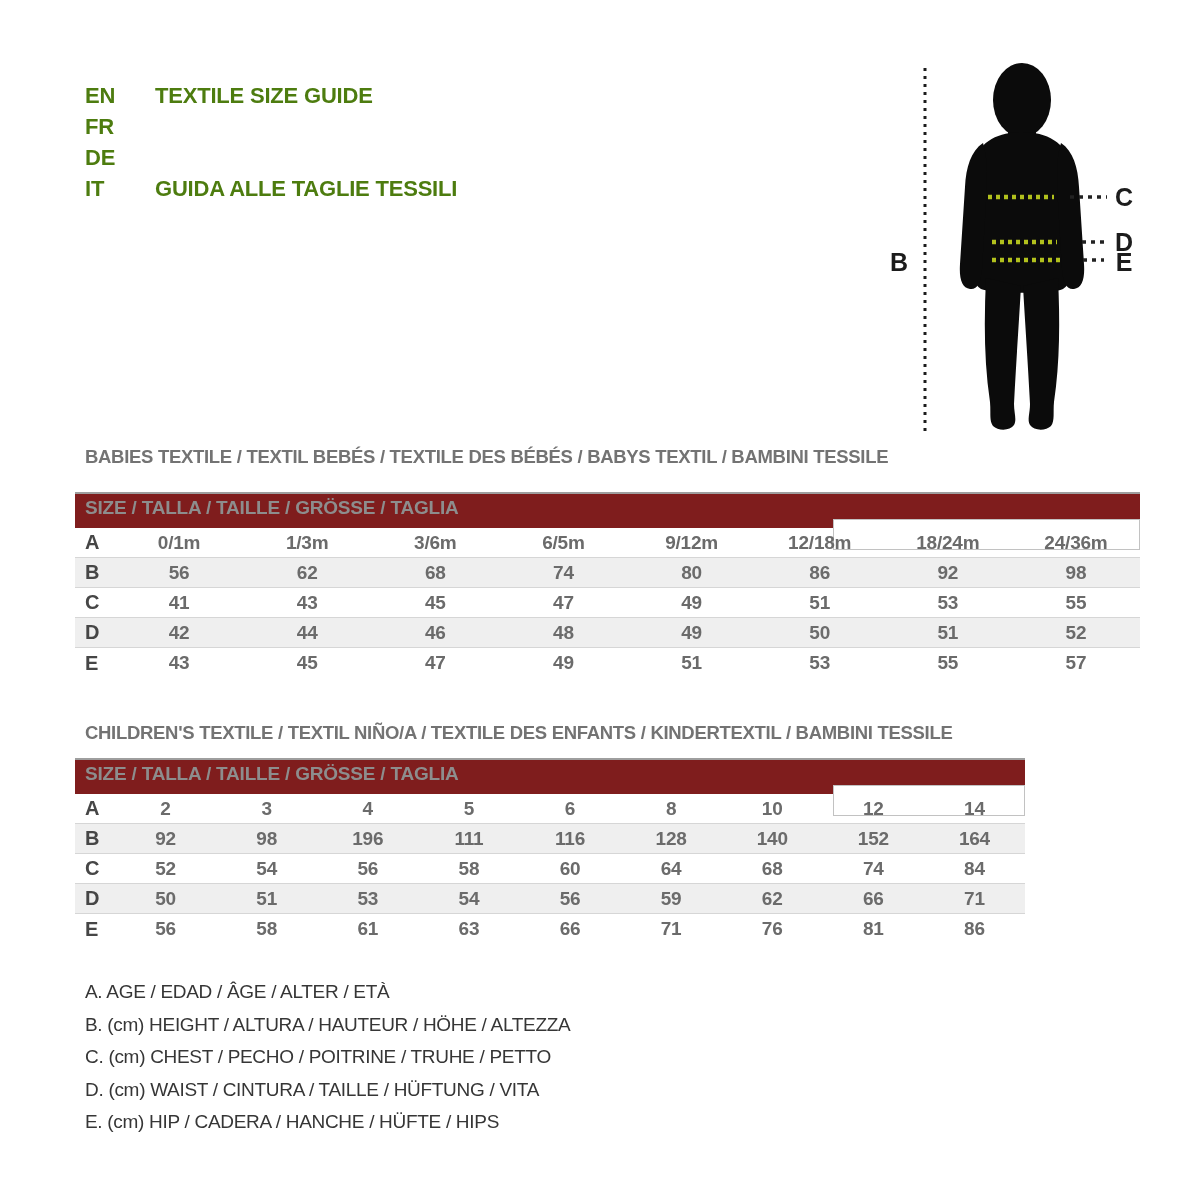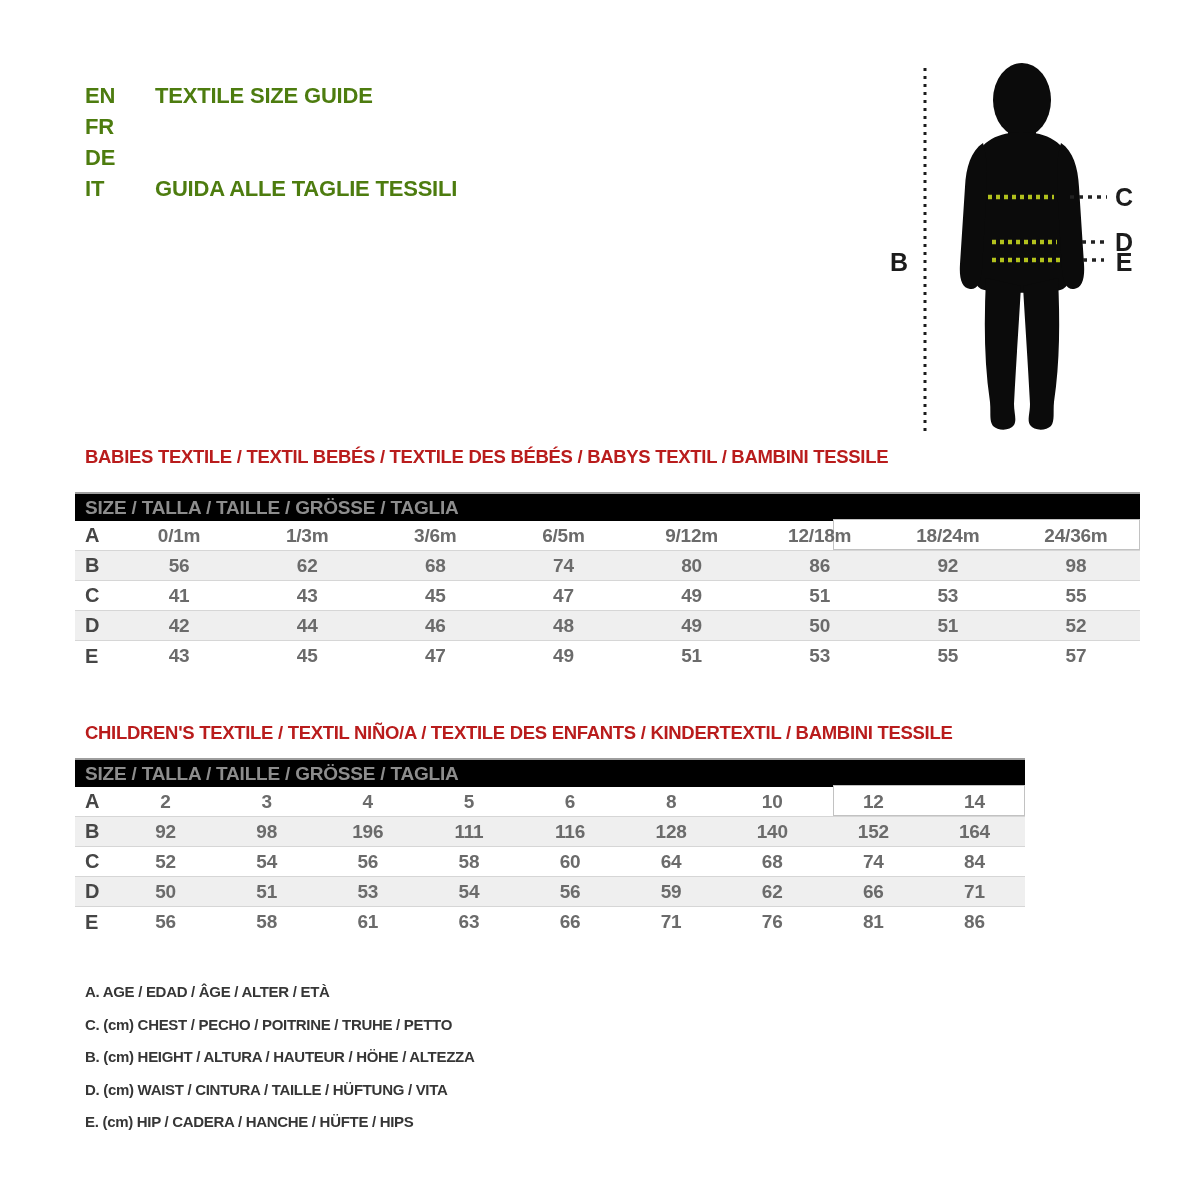--- a/index.html
+++ b/index.html
@@ -12,45 +12,45 @@
   .lang-row { display:flex; height:31px; align-items:center; font-weight:bold;
               font-size:22px; color:#4d7c0f; letter-spacing:-0.2px; }
   .lang-code { width:70px; }
 
   
   .figure-wrap { position:absolute; left:870px; top:40px; width:280px; height:420px; }
   svg text { font-family:"Liberation Sans", sans-serif; font-weight:bold; font-size:25px; fill:#1c1c1c; }
 
   
   .section-heading { position:absolute; left:85px; font-weight:bold; font-size:18.5px;
-                     color:#b91c1c; letter-spacing:-0.3px; white-space:nowrap; }
+                     color:#737373; letter-spacing:-0.3px; white-space:nowrap; }
   .babies-heading { top:446px; }
   .children-heading { top:722px; }
 
   
   .size-table { position:absolute; left:75px; }
   .babies-table { top:492px; width:1065px; }
   .children-table { top:758px; width:950px; }
-  .size-bar { position:relative; z-index:1; height:29px; background:#000000;
+  .size-bar { position:relative; z-index:1; height:36px; background:#7f1d1d;
               border-top:2px solid #9e9e9e; color:#8d8d8d; font-weight:bold;
               font-size:19px; line-height:27px; padding-left:10px; letter-spacing:-0.2px; }
   .sel-box { position:absolute; z-index:2; background:#ffffff; border:1px solid #c2c2c2; }
   .babies-sel { left:758px; right:0; top:27px; height:31px; }
   .children-sel { left:758px; right:0; top:27px; height:31px; }
   .rows { position:relative; z-index:3; }
   .trow { display:flex; height:30px; align-items:center; font-size:19px; font-weight:bold;
           color:#6b6b6b; border-bottom:1px solid #d6d6d6; }
   .trow:last-child { border-bottom:none; }
   .trow.band { background:#efefef; }
   .rlabel { width:40px; padding-left:10px; color:#464646; font-size:20px; }
   .cell { flex:1; text-align:center; letter-spacing:-0.2px; }
 
   
   .legend { position:absolute; left:85px; top:976px; }
-  .legend-line { height:32.5px; line-height:32.5px; font-weight:bold; font-size:15px;
+  .legend-line { height:32.5px; line-height:32.5px; font-weight:normal; font-size:19px;
                  color:#363636; letter-spacing:-0.3px; white-space:nowrap; }
 </style>
 </head>
 <body>
 
 <div class="page">
 
   <div class="lang-block" id="langBlock">
       <div class="lang-row">
         <span class="lang-code">EN</span>
@@ -236,19 +236,19 @@
           <span class="cell">71</span>
           <span class="cell">76</span>
           <span class="cell">81</span>
           <span class="cell">86</span>
         </div>
       </div>
   </div>
 
   <div class="legend" id="legendBlock">
       <div class="legend-line">A. AGE / EDAD / ÂGE / ALTER / ETÀ</div>
+      <div class="legend-line">B. (cm) HEIGHT / ALTURA / HAUTEUR / HÖHE / ALTEZZA</div>
       <div class="legend-line">C. (cm) CHEST / PECHO / POITRINE / TRUHE / PETTO</div>
-      <div class="legend-line">B. (cm) HEIGHT / ALTURA / HAUTEUR / HÖHE / ALTEZZA</div>
       <div class="legend-line">D. (cm) WAIST / CINTURA / TAILLE / HÜFTUNG / VITA</div>
       <div class="legend-line">E. (cm) HIP / CADERA / HANCHE / HÜFTE / HIPS</div>
     </div>
 
 </div>
 
 </body></html>

